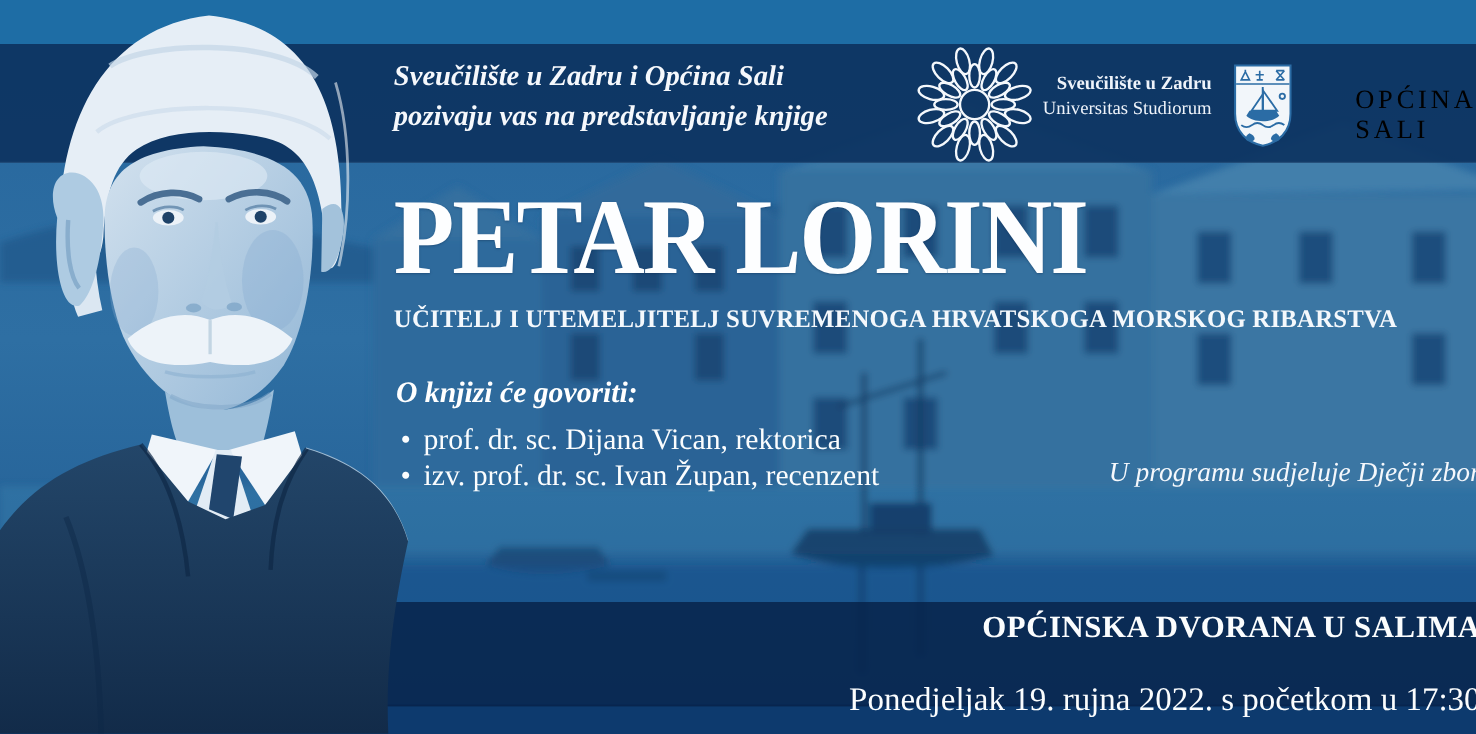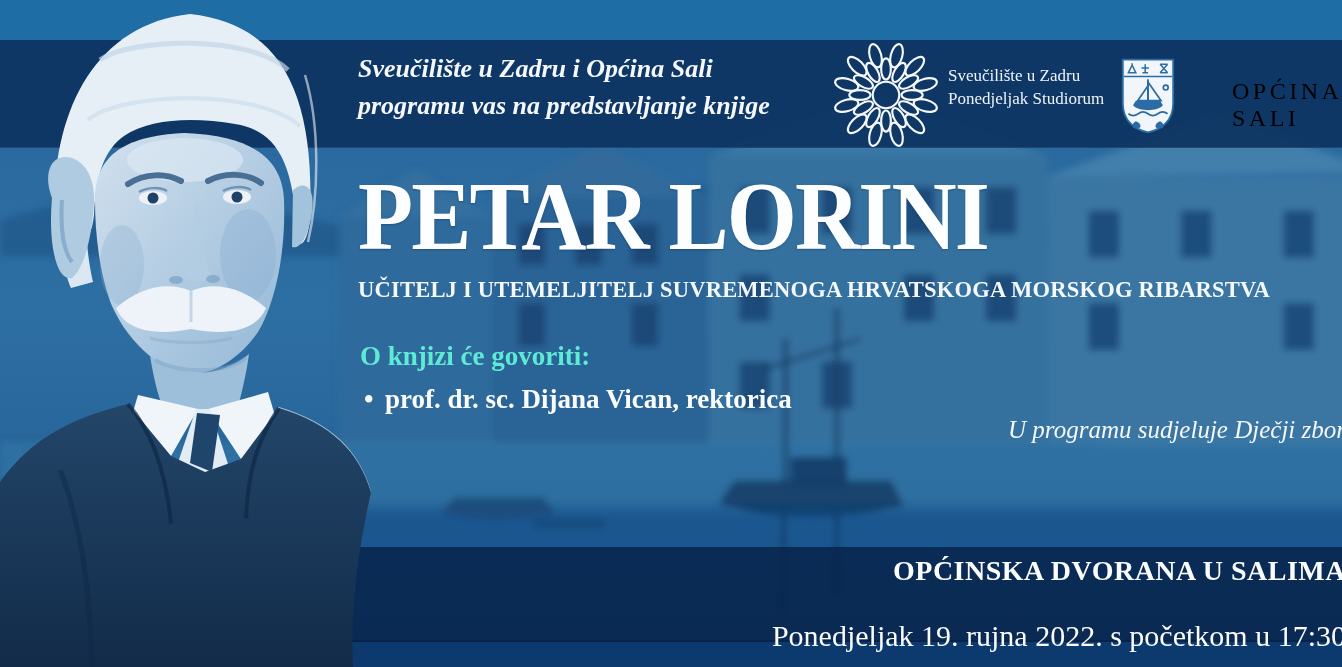--- a/index.html
+++ b/index.html
@@ -18,37 +18,37 @@
   .header-band{position:absolute;left:0;top:40px;width:100%;height:108px;background:rgba(13,52,97,0.93);z-index:1;border-bottom:1px solid rgba(255,255,255,0.07);}
   .bottom-band{position:absolute;left:0;top:547px;width:100%;height:93px;background:rgba(6,32,70,0.80);z-index:1;}
   .bottom-strip{position:absolute;left:0;top:640px;width:100%;height:27px;background:#0d3a6e;border-top:2px solid #08234a;z-index:1;}
   
   .portrait{position:absolute;left:0;top:0;width:400px;height:667px;z-index:2;}
   
   .content{position:absolute;inset:0;z-index:3;}
   .invite{position:absolute;left:358px;top:50px;font-style:italic;font-weight:600;font-size:26px;line-height:37px;color:#f5f8fc;}
   .unizd-logo{position:absolute;left:833px;top:42px;width:106px;height:106px;}
   .unizd-text{position:absolute;left:948px;top:64px;font-size:17px;line-height:23px;color:#eef3fa;}
-  .unizd-text .l1{font-weight:400;}
+  .unizd-text .l1{font-weight:700;text-align:right;}
   .sali-shield{position:absolute;left:1120px;top:56px;width:56px;height:80px;}
   .sali-label{position:absolute;left:1232px;top:78px;font-size:24px;letter-spacing:3.5px;color:#000000;}
   .title{
     position:absolute;left:358px;top:166px;font-size:98px;font-weight:700;
     letter-spacing:-2px;white-space:nowrap;color:#fdfeff;
     transform:scaleX(0.92);transform-origin:left top;line-height:100px;
     text-shadow:0 1px 2px rgba(10,35,70,.35);
   }
   .subtitle{
     position:absolute;left:358px;top:277px;font-size:23px;font-weight:700;
     letter-spacing:.2px;white-space:nowrap;color:#f4f8fc;
     transform:scaleX(.98);transform-origin:left top;
   }
-  .speakers-heading{position:absolute;left:360px;top:341px;font-weight:600;font-size:27px;color:#5eead4;}
+  .speakers-heading{position:absolute;left:360px;top:341px;font-style:italic;font-weight:600;font-size:27px;color:#ffffff;}
   .speakers{position:absolute;left:364px;top:383px;margin:0;padding:0;list-style:none;}
-  .speakers li{font-size:27px;font-weight:700;line-height:33px;color:#fbfdfe;}
+  .speakers li{font-size:27px;font-weight:400;line-height:33px;color:#fbfdfe;}
   .speakers .bullet{display:inline-block;width:21px;color:#fbfdfe;}
   .program-note{position:absolute;right:32px;top:414px;text-align:right;font-style:italic;font-weight:400;font-size:25px;line-height:31px;color:#f5f8fc;}
   .venue{position:absolute;right:32px;top:555px;font-size:28px;font-weight:700;letter-spacing:.5px;color:#fbfdfe;}
   .datetime{position:absolute;right:32px;top:619px;font-size:30px;font-weight:400;color:#fbfdfe;}
 </style>
 </head>
 <body>
 
 <div class="poster">
 
@@ -167,21 +167,21 @@
     <path d="M0,667 L0,482 C30,440 70,418 128,404 L171,456 L205,472 L241,459 L279,408 C332,424 359,452 371,492 C360,542 350,602 353,667 Z" fill="url(#suitGrad)"></path>
     <path d="M128,404 C152,432 166,472 171,524" fill="none" stroke="#0e2846" stroke-width="4" opacity=".7"></path>
     <path d="M279,408 C258,438 248,472 246,518" fill="none" stroke="#0e2846" stroke-width="4" opacity=".7"></path>
     <path d="M60,470 C80,520 90,590 92,667" fill="none" stroke="#0e2846" stroke-width="5" opacity=".45"></path>
   </svg>
 
   <div class="content">
 
     <div class="invite">
       <div>Sveučilište u Zadru i Općina Sali</div>
-      <div>programu vas na predstavljanje knjige</div>
+      <div>pozivaju vas na predstavljanje knjige</div>
     </div>
 
     <svg class="unizd-logo" viewBox="-60 -60 120 120" aria-hidden="true">
       <defs>
         <ellipse id="pi" cx="0" cy="-29.5" rx="5.5" ry="12"></ellipse>
         <ellipse id="po" cx="0" cy="-46" rx="6.5" ry="13.5"></ellipse>
       </defs>
       <g stroke="#f4f8fc" stroke-width="2.4" fill="none">
         <circle r="15"></circle>
         <use href="#pi"></use>
@@ -206,21 +206,21 @@
           <use href="#po" transform="rotate(225)"></use>
           <use href="#po" transform="rotate(255)"></use>
         <use href="#po" transform="rotate(285)"></use>
           <use href="#po" transform="rotate(315)"></use>
           <use href="#po" transform="rotate(345)"></use>
       </g>
     </svg>
 
     <div class="unizd-text">
       <div class="l1">Sveučilište u Zadru</div>
-      <div>Ponedjeljak Studiorum</div>
+      <div>Universitas Studiorum</div>
     </div>
 
     <svg class="sali-shield" viewBox="0 0 60 84" aria-hidden="true">
       <path d="M3,3 H57 V50 C57,68 45,78 30,81 C15,78 3,68 3,50 Z" fill="#f2f6fa" stroke="#2b6ca5" stroke-width="2"></path>
       <line x1="4" y1="21" x2="56" y2="21" stroke="#2b6ca5" stroke-width="1.6"></line>
       <g stroke="#2b6ca5" stroke-width="1.6" fill="none">
         <path d="M9,17 L13,9 L17,17 Z M13,9 L13,7"></path>
         <path d="M27,8 V17 M23,12 H31 M24,17 H30"></path>
         <path d="M43,8 L51,17 M51,8 L43,17 M43,8 H51 M43,17 H51"></path>
       </g>
@@ -239,20 +239,23 @@
     <div class="sali-label">OPĆINA SALI</div>
 
     <div class="title">PETAR LORINI</div>
     <div class="subtitle">UČITELJ I UTEMELJITELJ SUVREMENOGA HRVATSKOGA MORSKOG RIBARSTVA</div>
 
     <div class="speakers-heading">O knjizi će govoriti:</div>
     <ul class="speakers">
       <li>
         <span class="bullet">•</span><span>prof. dr. sc. Dijana Vican, rektorica</span>
       </li>
+      <li>
+        <span class="bullet">•</span><span>izv. prof. dr. sc. Ivan Župan, recenzent</span>
+      </li>
     </ul>
 
     <div class="program-note">
       <div>U programu sudjeluje Dječji zbor</div>
     </div>
 
     <div class="venue">OPĆINSKA DVORANA U SALIMA</div>
     <div class="datetime">Ponedjeljak 19. rujna 2022. s početkom u 17:30</div>
   </div>
 </div>

